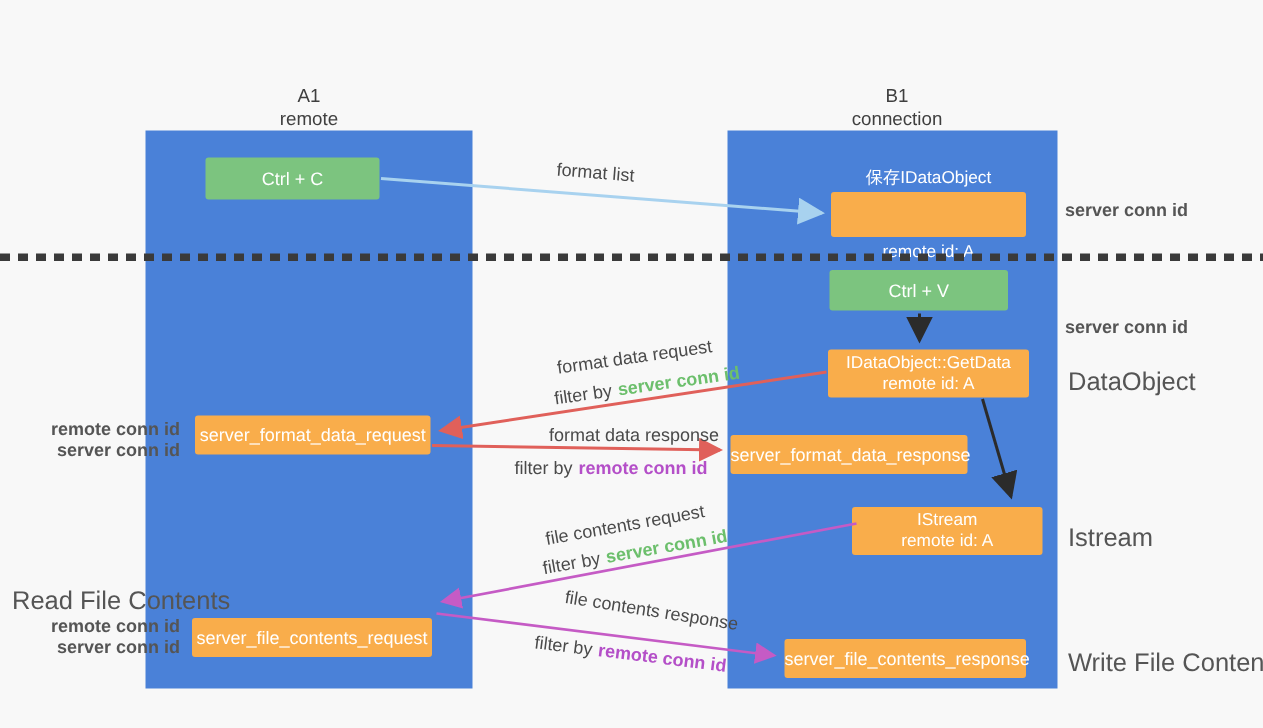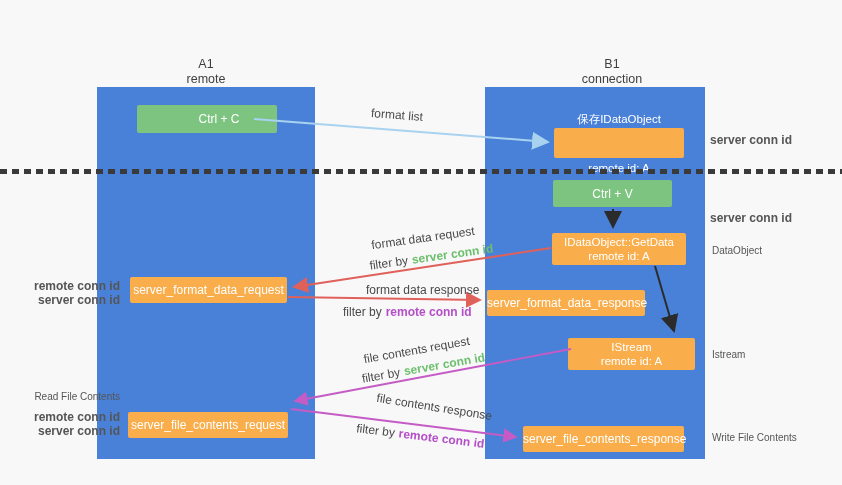--- a/index.html
+++ b/index.html
@@ -24,35 +24,35 @@
   .orange{background:#f9ad4b;}
   .two-line{font-size:11.5px;}
 
   svg.arrows{position:absolute;left:0;top:0;z-index:5;pointer-events:none;}
 
   .elabel{position:absolute;z-index:5;font-size:12px;color:#4a4a4a;white-space:nowrap;}
   .green-t{color:#6cbf6c;font-weight:bold;}
   .purple-t{color:#b44fc8;font-weight:bold;}
   .filter-pre{margin-right:4px;}
 
-  .side{position:absolute;z-index:5;font-size:10px;color:#555555;white-space:nowrap;}
+  .side{position:absolute;z-index:5;font-size:17px;color:#555555;white-space:nowrap;}
   .side-bold{font-weight:bold;font-size:12px;}
   .left-col{text-align:right;width:112px;left:8px;}
 </style>
 </head>
 <body>
 
 <div class="canvas">
 
 
   <div class="lane-header" style="left:146px;width:120px;">
     <div>A1</div>
     <div>remote</div>
   </div>
-  <div class="lane-header" style="left:552px;width:120px;">
+  <div class="lane-header" style="left:538px;width:120px;">
     <div>B1</div>
     <div>connection</div>
   </div>
 
   <div class="lane lane-a"></div>
   <div class="lane lane-b"></div>
 
   <div class="dotted"></div>
 
   <svg class="arrows" width="842" height="485">
@@ -72,21 +72,21 @@
     </defs>
     <line x1="254" y1="119" x2="548" y2="142" stroke="#a8d2ef" stroke-width="2" marker-end="url(#mBlue)"></line>
     <line x1="613" y1="209" x2="613" y2="227" stroke="#2b2b2b" stroke-width="2" marker-end="url(#mBlack)"></line>
     <line x1="655" y1="266" x2="674" y2="331" stroke="#2b2b2b" stroke-width="2" marker-end="url(#mBlack)"></line>
     <line x1="551" y1="248" x2="294" y2="287" stroke="#e0605a" stroke-width="2" marker-end="url(#mRed)"></line>
     <line x1="288" y1="297" x2="480" y2="300" stroke="#e0605a" stroke-width="2" marker-end="url(#mRed)"></line>
     <line x1="571" y1="349" x2="295" y2="401" stroke="#c55bc5" stroke-width="1.8" marker-end="url(#mMag)"></line>
     <line x1="291" y1="409" x2="516" y2="437" stroke="#c55bc5" stroke-width="1.8" marker-end="url(#mMag)"></line>
   </svg>
 
-  <div class="node green" style="left:137px;top:105px;width:116px;height:28px;padding-left:24px;">
+  <div class="node green" style="left:137px;top:105px;width:116px;height:28px;">
     <span>Ctrl + C</span>
   </div>
   <div class="node orange two-line" style="left:554px;top:128px;width:130px;height:30px;gap:35px;">
     <span>保存IDataObject</span>
     <span>remote id: A</span>
   </div>
   <div class="node green" style="left:553px;top:180px;width:119px;height:27px;">
     <span>Ctrl + V</span>
   </div>
   <div class="node orange two-line" style="left:552px;top:233px;width:134px;height:32px;">

